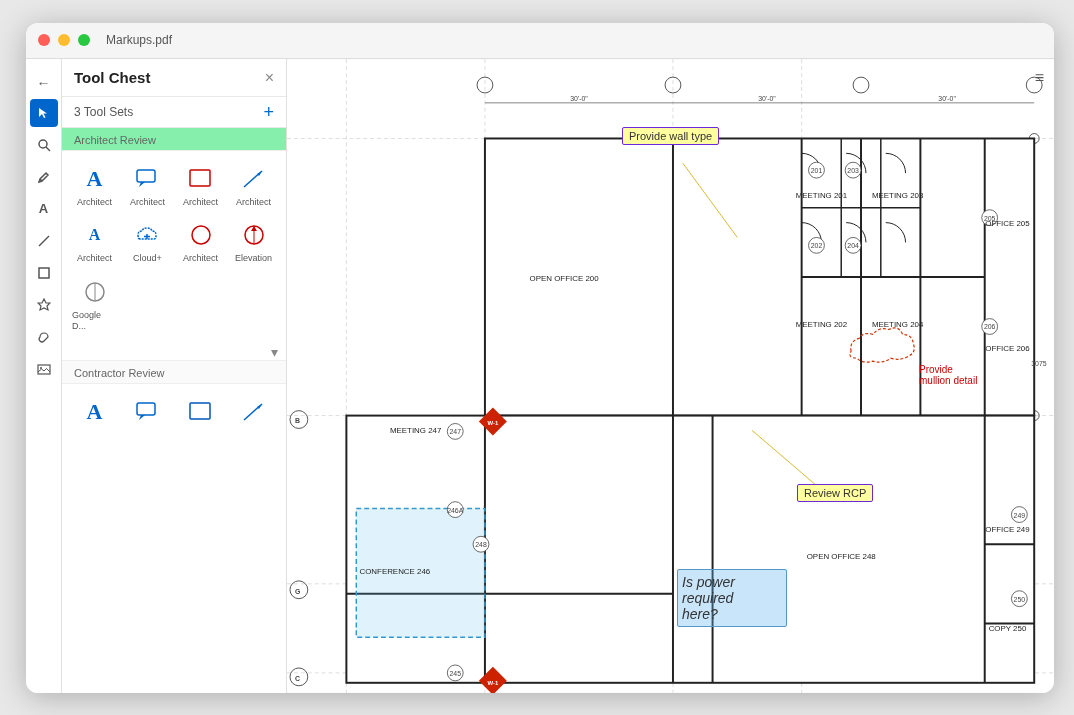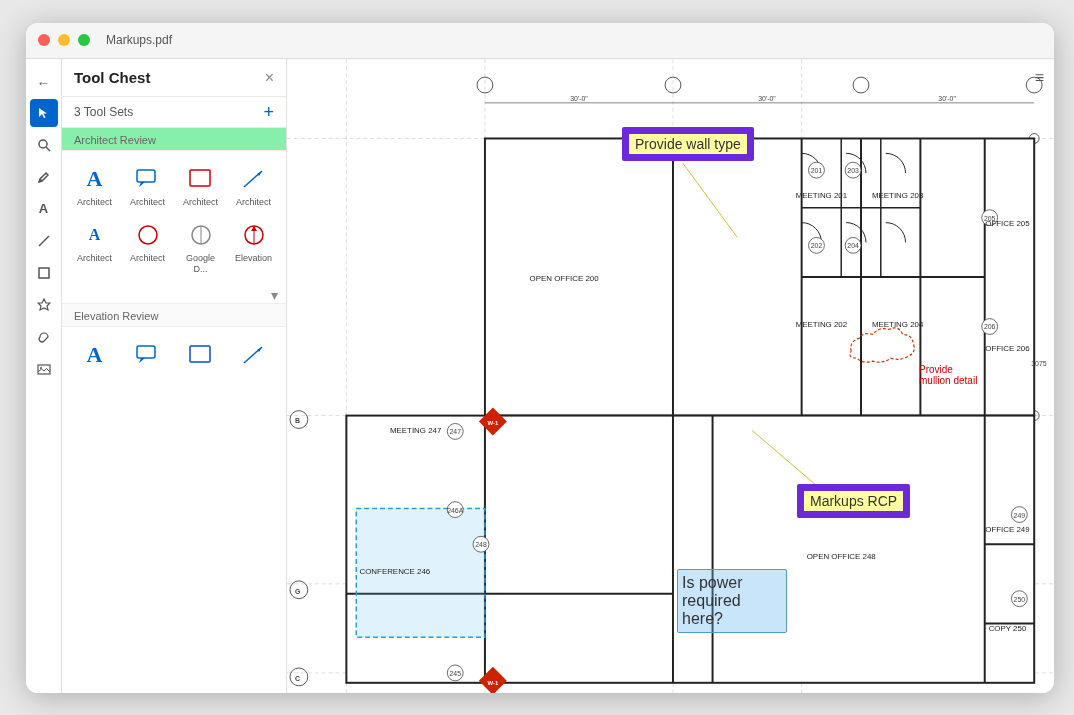--- a/index.html
+++ b/index.html
@@ -143,21 +143,21 @@
       gap: 2px;
     }
     .tool-icon-box {
       width: 32px; height: 32px;
       display: flex; align-items: center; justify-content: center;
       font-size: 18px;
     }
     .tool-label {
       font-size: 9px;
       color: #555;
-      text-align: center;
+      text-align: left;
       line-height: 1.2;
     }
     
     .t-text { color: #0066cc; font-weight: bold; font-size: 20px; font-family: serif; }
     .scroll-arrow {
       font-size: 14px;
       color: #888;
       cursor: pointer;
     }
     .section-label-contractor {
@@ -195,41 +195,42 @@
     }
     
     .floor-plan-svg {
       width: 100%;
       height: 100%;
     }
     
     .annotation-callout-yellow {
       position: absolute;
       background: #ffffa0;
-      border: 7px solid #6d28d9;
+      border: 1px solid #6d28d9;
       padding: 2px 6px;
-      font-size: 14px;
+      font-size: 11px;
       color: #333;
       border-radius: 2px;
       white-space: nowrap;
     }
     .annotation-callout-red {
       position: absolute;
       color: #cc0000;
       font-size: 10px;
       white-space: nowrap;
     }
     .annotation-blue-box {
       position: absolute;
       background: rgba(100, 180, 240, 0.35);
       border: 1px solid #5599cc;
-      font-size: 16px;
+      font-size: 14px;
       color: #333;
       padding: 4px;
       border-radius: 2px;
+      font-style: italic;
     }
   </style>
 </head>
 <body>
 
 <div class="app-window">
 
   <div class="title-bar">
     <div class="traffic-light"></div>
     <div style="width:12px;height:12px;border-radius:50%;background:#febc2e;"></div>
@@ -339,52 +340,62 @@
 
           <div class="tool-item">
             <div class="tool-icon-box">
                 <span style="color:#0066cc;font-size:16px;font-weight:bold;font-family:serif;">A</span>
               </div>
             <span class="tool-label">Architect</span>
           </div>
           <div class="tool-item">
             <div class="tool-icon-box">
               <svg width="28" height="28" viewBox="0 0 28 28">
+                <path d="M6,18 Q4,18 4,14 Q4,10 8,10 Q9,7 13,7 Q17,7 18,10 Q22,10 22,14 Q22,18 20,18 Z" fill="none" stroke="#0066cc" stroke-width="1.5" stroke-dasharray="2,1"></path>
+                <line x1="13" y1="13" x2="13" y2="18" stroke="#0066cc" stroke-width="1.5"></line>
+                <line x1="10" y1="15.5" x2="16" y2="15.5" stroke="#0066cc" stroke-width="1.5"></line>
+              </svg>
+            </div>
+            <span class="tool-label">Cloud+</span>
+          </div>
+          <div class="tool-item">
+            <div class="tool-icon-box">
+              <svg width="28" height="28" viewBox="0 0 28 28">
                   <circle cx="14" cy="14" r="9" fill="none" stroke="#cc0000" stroke-width="1.5"></circle>
                 </svg>
             </div>
             <span class="tool-label">Architect</span>
           </div>
 
-          <div class="tool-item">
-            <div class="tool-icon-box">
-              <svg width="28" height="28" viewBox="0 0 28 28">
-                  <circle cx="14" cy="14" r="9" fill="none" stroke="#888" stroke-width="1.5"></circle>
-                  <line x1="14" y1="5" x2="14" y2="23" stroke="#888" stroke-width="1"></line>
-                </svg>
-            </div>
-            <span class="tool-label">Google D...</span>
-          </div>
           <div class="tool-item">
             <div class="tool-icon-box">
               <svg width="28" height="28" viewBox="0 0 28 28">
                   <circle cx="14" cy="14" r="9" fill="none" stroke="#cc0000" stroke-width="1.5"></circle>
                   <line x1="14" y1="5" x2="14" y2="23" stroke="#cc0000" stroke-width="1"></line>
                   <polygon points="14,5 11,10 17,10" fill="#cc0000"></polygon>
                 </svg>
             </div>
             <span class="tool-label">Elevation</span>
           </div>
+          <div class="tool-item">
+            <div class="tool-icon-box">
+              <svg width="28" height="28" viewBox="0 0 28 28">
+                  <circle cx="14" cy="14" r="9" fill="none" stroke="#888" stroke-width="1.5"></circle>
+                  <line x1="14" y1="5" x2="14" y2="23" stroke="#888" stroke-width="1"></line>
+                </svg>
+            </div>
+            <span class="tool-label">Google D...</span>
+          </div>
         </div>
 
         <div style="display:flex;justify-content:flex-end;padding-right:8px;">
           <span class="scroll-arrow">▾</span>
         </div>
 
-        <div class="section-label-contractor">Elevation Review</div>
+        <div class="section-label-contractor">Contractor Review</div>
         <div class="tool-grid-contractor">
           <div class="tool-item">
             <div class="tool-icon-box">
                 <span style="color:#0066cc;font-size:22px;font-weight:bold;font-family:serif;">A</span>
               </div>
             <span class="tool-label"></span>
           </div>
           <div class="tool-item">
             <div class="tool-icon-box">
               <svg width="28" height="28" viewBox="0 0 28 28">
@@ -564,21 +575,21 @@
       
 
       
       <div class="annotation-callout-yellow" style="top: 68px; left: 335px;">
         <span>Provide wall type</span>
       </div>
       
 
       
       <div class="annotation-callout-yellow" style="top: 425px; left: 510px;">
-        <span>Markups RCP</span>
+        <span>Review RCP</span>
       </div>
 
       
       <div class="annotation-callout-red" style="top: 305px; left: 632px; font-size:10px; color:#cc0000;">
         Provide<br>mullion detail
       </div>
 
       
       <div class="annotation-blue-box" style="top: 510px; left: 390px; width: 110px;">
         <span style="white-space:pre-line;">Is power required

